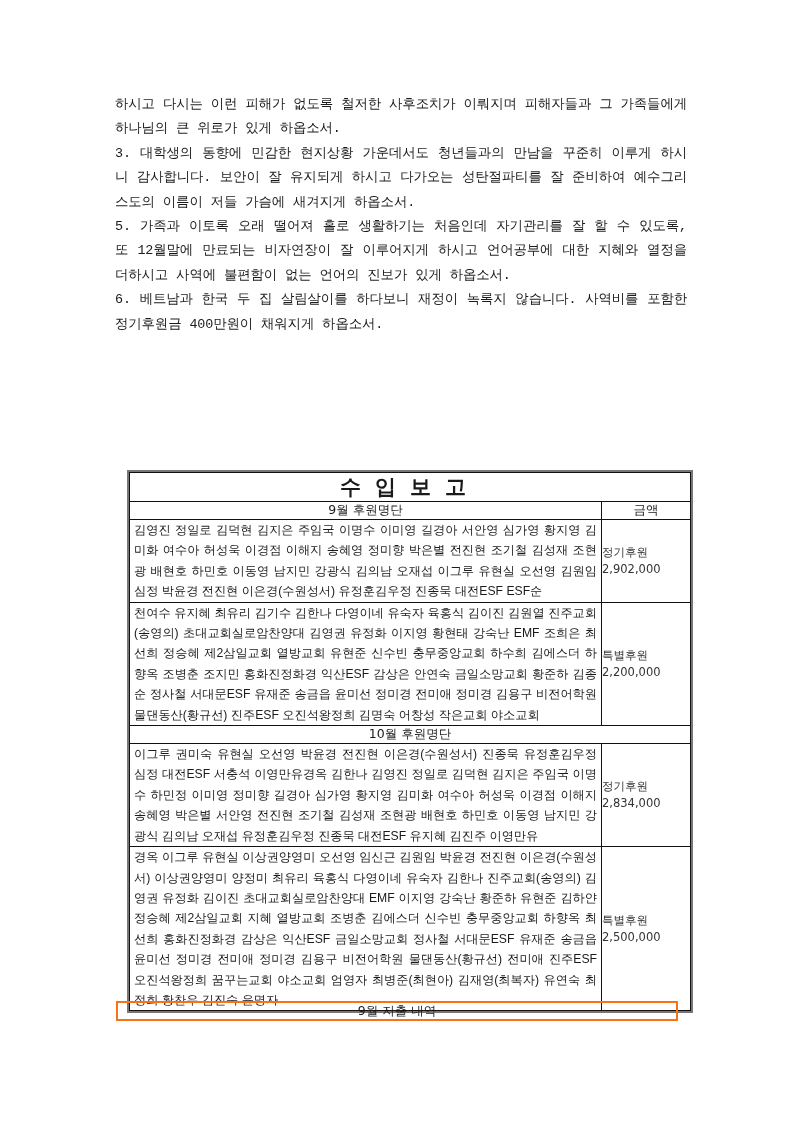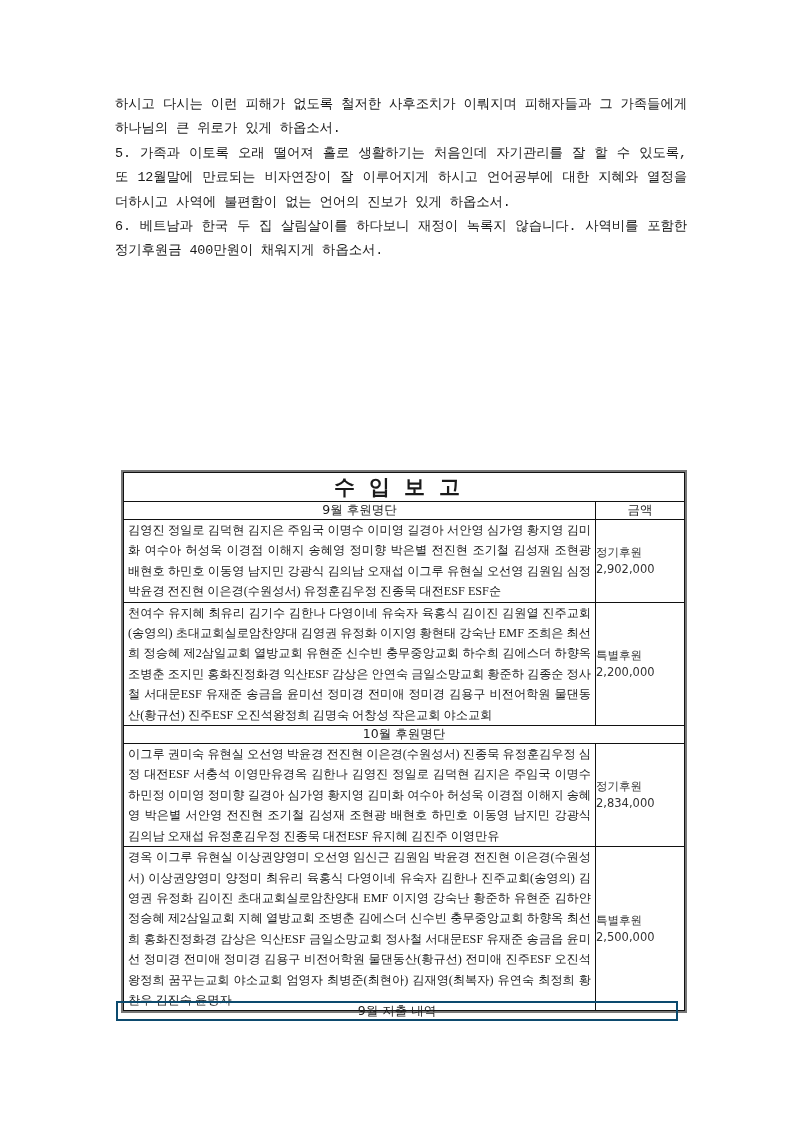--- a/index.html
+++ b/index.html
@@ -2,39 +2,40 @@
 <html><head>
 <meta charset="utf-8">
 <style>
   html, body { margin: 0; padding: 0; background: #ffffff; }
   body { width: 793px; height: 1121px; position: relative; overflow: hidden;
          font-family: "DejaVu Sans", sans-serif; color: #1a1a1a; }
   .prayer { position: absolute; left: 115px; top: 93px; width: 572px;
             font-size: 13.4px; line-height: 24.4px; letter-spacing: -0.1px;
             text-align: justify; font-family: Liberation Mono, monospace; }
   .prayer p { margin: 0; }
-  .report { position: absolute; left: 121px; top: 470px; width: 562px;
+  .report { position: absolute; left: 127px; top: 470px; width: 562px;
             border: 2px solid #777; border-collapse: collapse; }
   .report table { width: 100%; border-collapse: collapse; table-layout: fixed; }
   .report td { border: 1px solid #111; padding: 0; vertical-align: middle; }
   .title-cell { height: 27px; text-align: center; font-family: "DejaVu Sans", sans-serif;
                 font-weight: bold; font-size: 21px; letter-spacing: 14px; }
   .sub-head { height: 17px; text-align: center; font-weight: normal; font-size: 12.5px; }
-  .names { font-family: Liberation Serif, serif; font-size: 12.2px; line-height: 20.4px;
+  .names { font-family: Liberation Sans, sans-serif; font-size: 12.2px; line-height: 20.4px;
            padding: 0 4px 0 4px !important; text-align: justify; vertical-align: top !important; }
   .amount { text-align: left; font-size: 11.5px; line-height: 17px; color: #333; }
   .col-amt { width: 89px; }
   .expense { position: absolute; left: 116px; top: 1001px; width: 558px; height: 16px;
-             border: 2px solid #0c4a6e; text-align: center; font-size: 12.5px; line-height: 16px; }
+             border: 2px solid #f97316; text-align: center; font-size: 12.5px; line-height: 16px; }
 </style>
 </head>
 <body>
 
 <div class="prayer">
   <p>하시고 다시는 이런 피해가 없도록 철저한 사후조치가 이뤄지며 피해자들과 그 가족들에게 하나님의 큰 위로가 있게 하옵소서.</p>
+  <p>3. 대학생의 동향에 민감한 현지상황 가운데서도 청년들과의 만남을 꾸준히 이루게 하시니 감사합니다. 보안이 잘 유지되게 하시고 다가오는 성탄절파티를 잘 준비하여 예수그리스도의 이름이 저들 가슴에 새겨지게 하옵소서.</p>
   <p>5. 가족과 이토록 오래 떨어져 홀로 생활하기는 처음인데 자기관리를 잘 할 수 있도록, 또 12월말에 만료되는 비자연장이 잘 이루어지게 하시고 언어공부에 대한 지혜와 열정을 더하시고 사역에 불편함이 없는 언어의 진보가 있게 하옵소서.</p>
   <p>6. 베트남과 한국 두 집 살림살이를 하다보니 재정이 녹록지 않습니다. 사역비를 포함한 정기후원금 400만원이 채워지게 하옵소서.</p>
 </div>
 
 <div class="report">
   <table>
     <colgroup>
         <col>
         <col class="col-amt">
       </colgroup>

